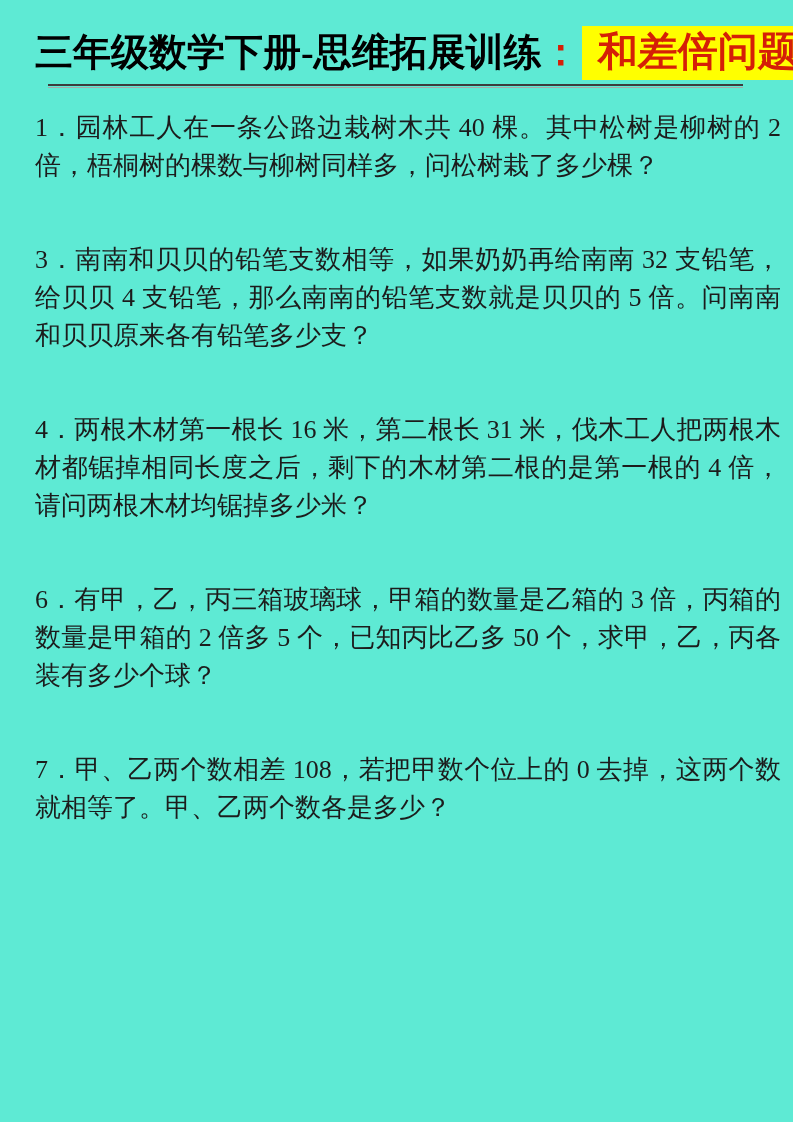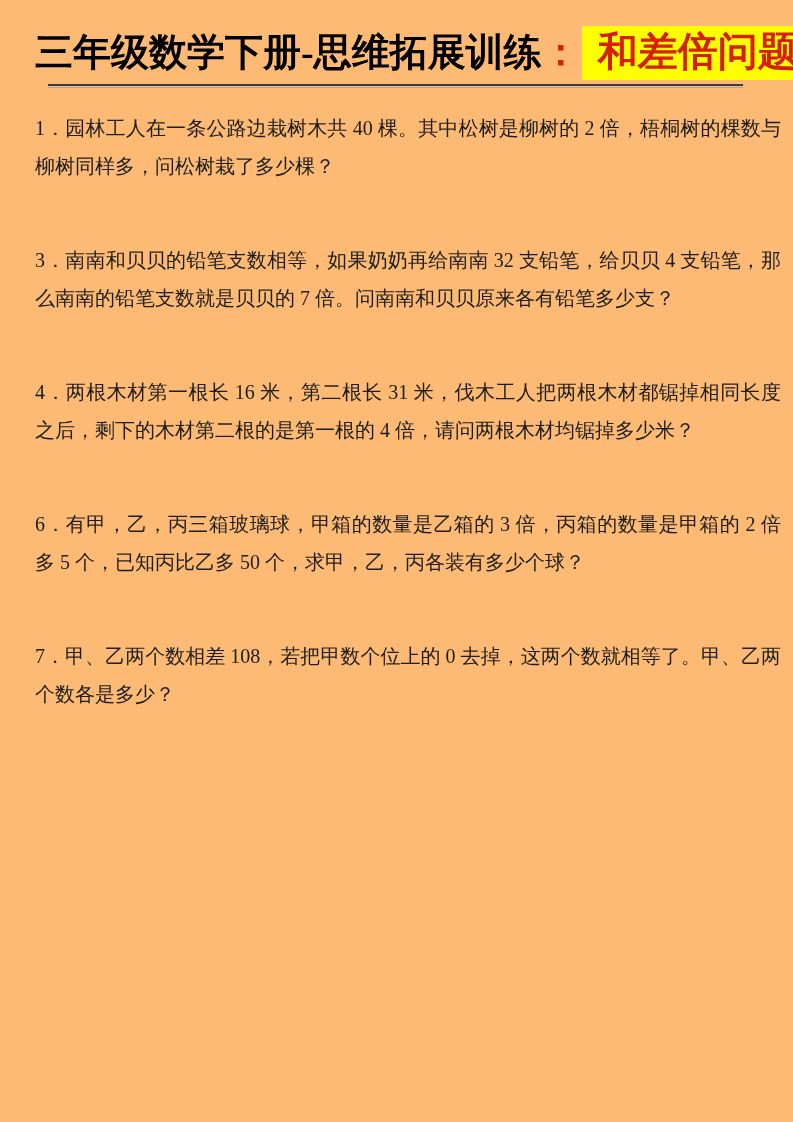--- a/index.html
+++ b/index.html
@@ -4,21 +4,21 @@
 <style>
   html, body {
     margin: 0;
     padding: 0;
     background: #ffffff;
   }
   .page {
     position: relative;
     width: 793px;
     height: 1122px;
-    background: #fdba74;
+    background: #5eead4;
     overflow: hidden;
     font-family: "Liberation Serif", "DejaVu Serif", serif;
     color: #1c1c1c;
     box-sizing: border-box;
     padding: 26px 12px 0 35px;
   }
   .title-line {
     white-space: nowrap;
     font-weight: bold;
     font-size: 38px;
@@ -48,21 +48,21 @@
   }
   .title-rule .thin {
     height: 1px;
     background: #a8a8a8;
     margin-top: 1px;
   }
   .problems {
     margin-top: 20px;
   }
   .problem {
-    font-size: 20px;
+    font-size: 26px;
     line-height: 38px;
     text-align: justify;
     text-justify: inter-ideograph;
     margin: 0 0 56px 0;
     color: #1c1c1c;
   }
 </style>
 </head>
 <body>
 
@@ -70,19 +70,19 @@
 
   <h1 class="title-line"><span>三年级数学下册-思维拓展训练</span><span class="title-colon">：</span><span class="title-highlight">和差倍问题</span></h1>
 
   <div class="title-rule">
     <div class="thick"></div>
     <div class="thin"></div>
   </div>
 
   <div class="problems">
     <p class="problem">1．园林工人在一条公路边栽树木共 40 棵。其中松树是柳树的 2 倍，梧桐树的棵数与柳树同样多，问松树栽了多少棵？</p>
-    <p class="problem">3．南南和贝贝的铅笔支数相等，如果奶奶再给南南 32 支铅笔，给贝贝 4 支铅笔，那么南南的铅笔支数就是贝贝的 7 倍。问南南和贝贝原来各有铅笔多少支？</p>
+    <p class="problem">3．南南和贝贝的铅笔支数相等，如果奶奶再给南南 32 支铅笔，给贝贝 4 支铅笔，那么南南的铅笔支数就是贝贝的 5 倍。问南南和贝贝原来各有铅笔多少支？</p>
     <p class="problem">4．两根木材第一根长 16 米，第二根长 31 米，伐木工人把两根木材都锯掉相同长度之后，剩下的木材第二根的是第一根的 4 倍，请问两根木材均锯掉多少米？</p>
     <p class="problem">6．有甲，乙，丙三箱玻璃球，甲箱的数量是乙箱的 3 倍，丙箱的数量是甲箱的 2 倍多 5 个，已知丙比乙多 50 个，求甲，乙，丙各装有多少个球？</p>
     <p class="problem">7．甲、乙两个数相差 108，若把甲数个位上的 0 去掉，这两个数就相等了。甲、乙两个数各是多少？</p>
   </div>
 
 </div>
 
 </body></html>

